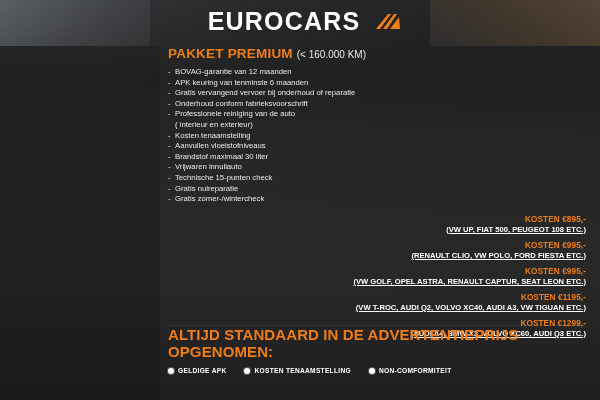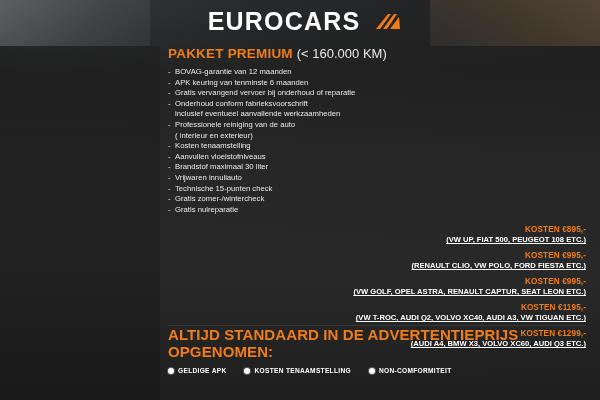--- a/index.html
+++ b/index.html
@@ -43,21 +43,21 @@
   }
   .content{
     position:absolute;left:168px;right:14px;top:46px;
     z-index:4;
   }
   .pkg-title{
     font-size:13.5px;font-weight:bold;color:#f07d1a;letter-spacing:.2px;
     margin:0 0 6px 0;
   }
   .pkg-title .km{
-    color:#e8e8e8;font-size:13px;font-weight:normal;letter-spacing:0;
+    color:#e8e8e8;font-size:10px;font-weight:normal;letter-spacing:0;
   }
   ul.features{
     list-style:none;margin:0;padding:0;
   }
   ul.features li{
     color:#e9e9e9;font-size:7.7px;line-height:10.6px;
     padding-left:7px;position:relative;
   }
   ul.features li:before{
     content:"-";position:absolute;left:0;top:0;color:#e9e9e9;
@@ -129,30 +129,29 @@
     <div class="pkg-title">
       <span>PAKKET PREMIUM</span>
       <span class="km">(&lt; 160.000 KM)</span>
     </div>
 
     <ul class="features">
       <li>BOVAG-garantie van 12 maanden</li>
       <li>APK keuring van tenminste 6 maanden</li>
       <li>Gratis vervangend vervoer bij onderhoud of reparatie</li>
       <li>Onderhoud conform fabrieksvoorschrift</li>
-      <li class="sub">inclusief eventueel aanvallende werkzaamheden</li>
       <li>Professionele reiniging van de auto</li>
       <li class="sub">( interieur en exterieur)</li>
       <li>Kosten tenaamstelling</li>
       <li>Aanvullen vloeistofniveaus</li>
       <li>Brandstof maximaal 30 liter</li>
       <li>Vrijwaren innuliauto</li>
       <li>Technische 15-punten check</li>
+      <li>Gratis nulreparatie</li>
       <li>Gratis zomer-/wintercheck</li>
-      <li>Gratis nulreparatie</li>
     </ul>
 
     <div class="prices">
       <div class="price-block">
         <div class="price-line">KOSTEN €895,-</div>
         <div class="price-models">(VW UP, FIAT 500, PEUGEOT 108 ETC.)</div>
       </div>
       <div class="price-block">
         <div class="price-line">KOSTEN €995,-</div>
         <div class="price-models">(RENAULT CLIO, VW POLO, FORD FIESTA ETC.)</div>

